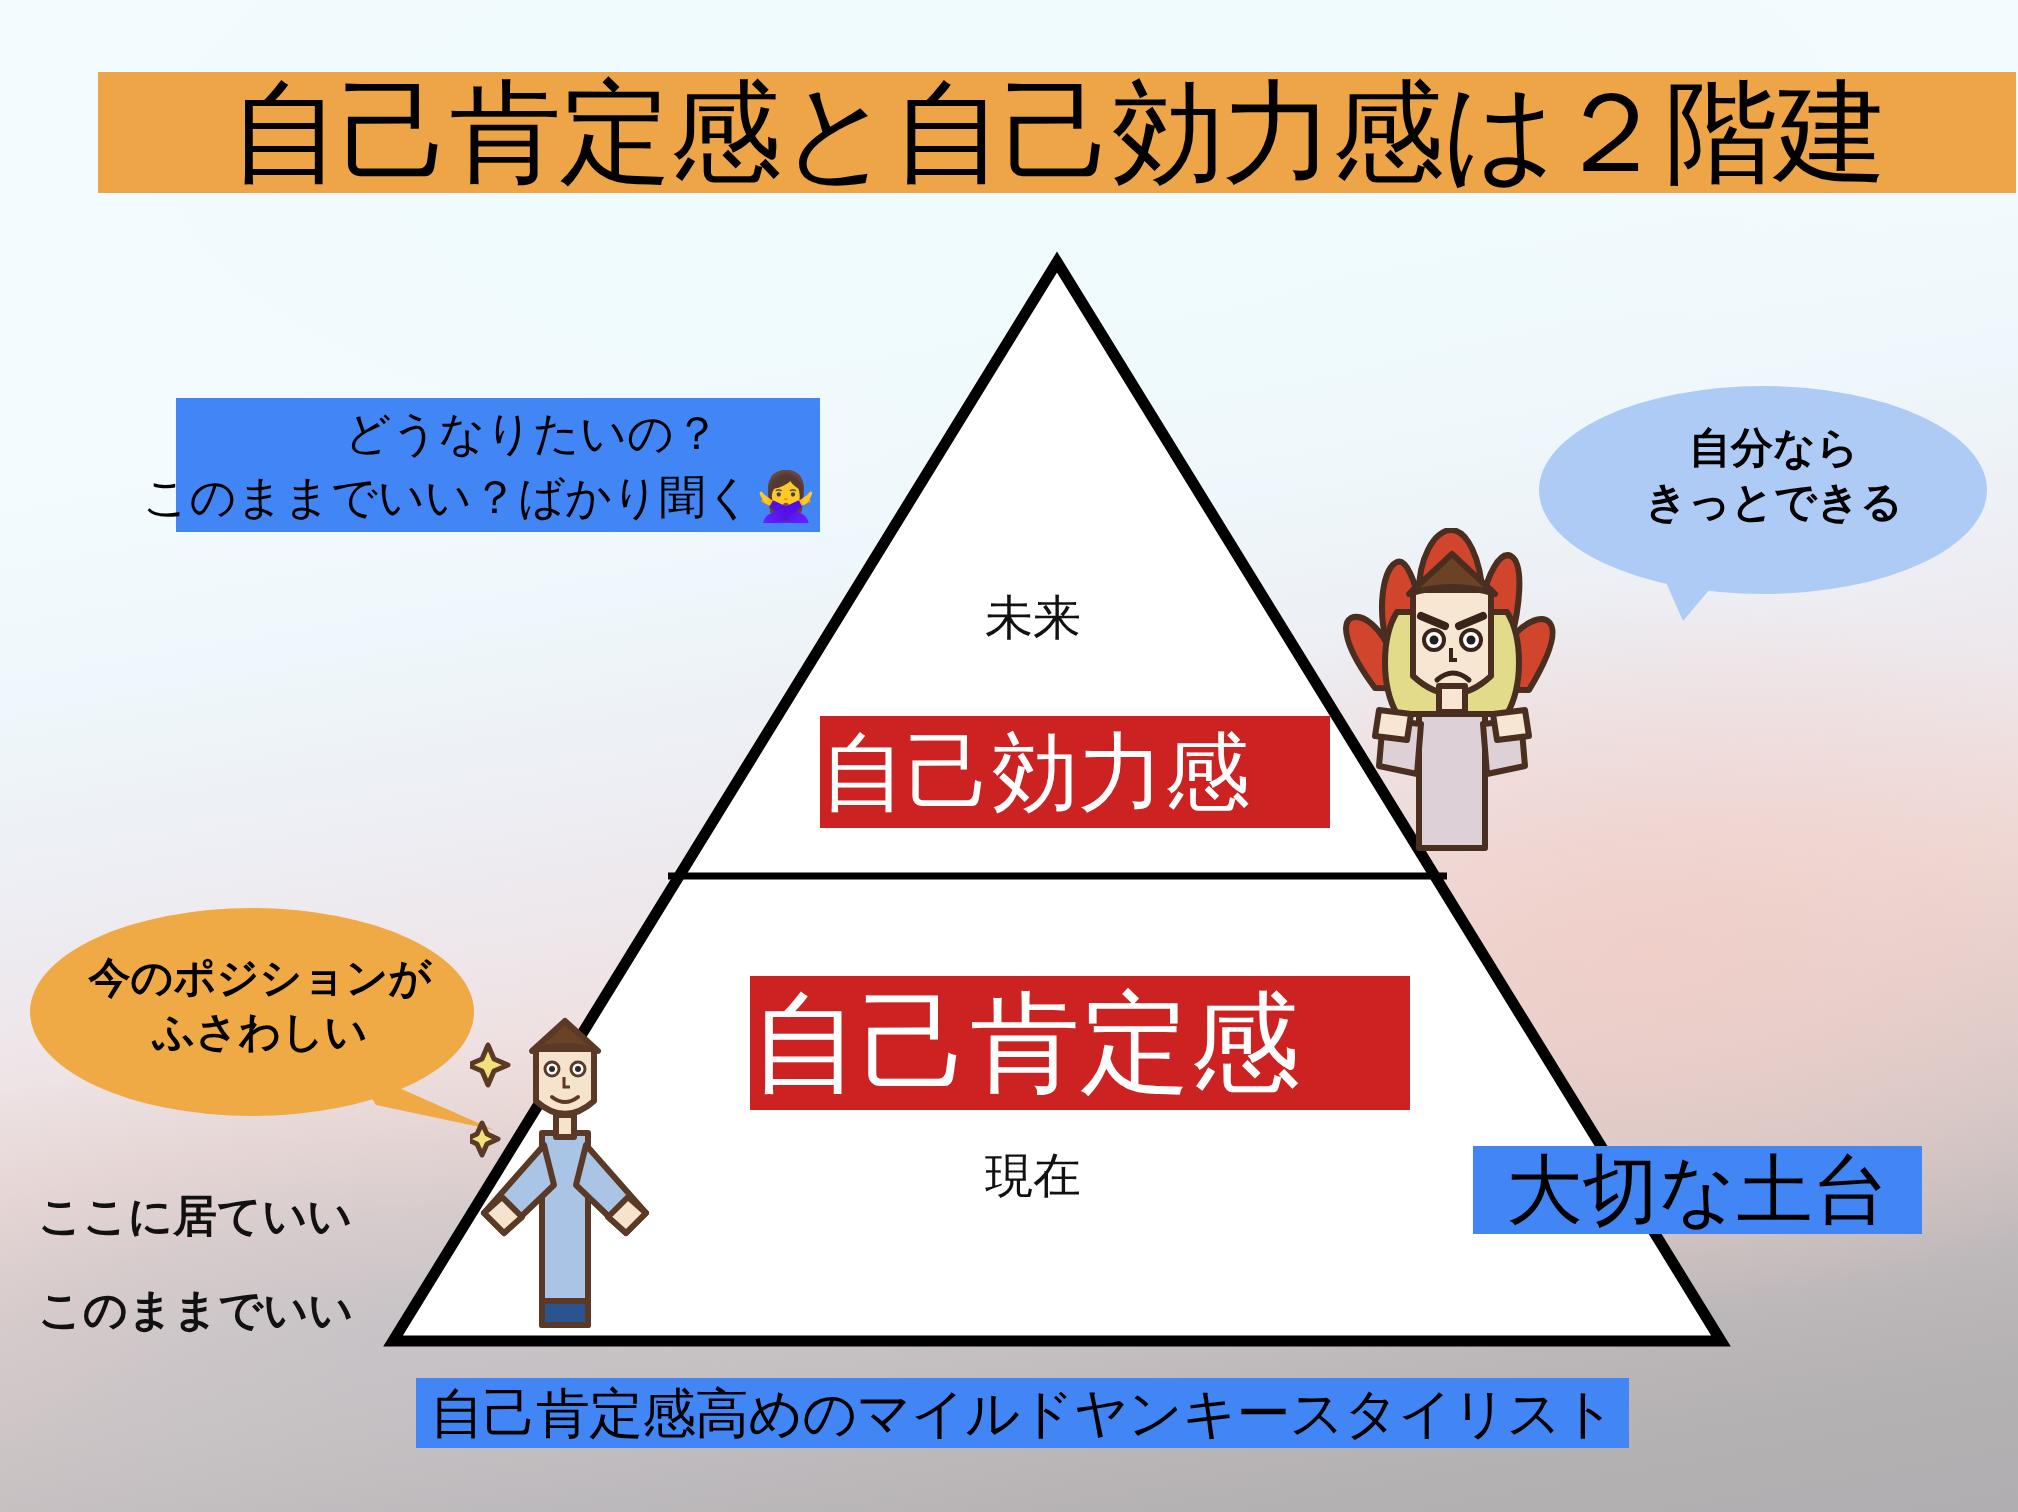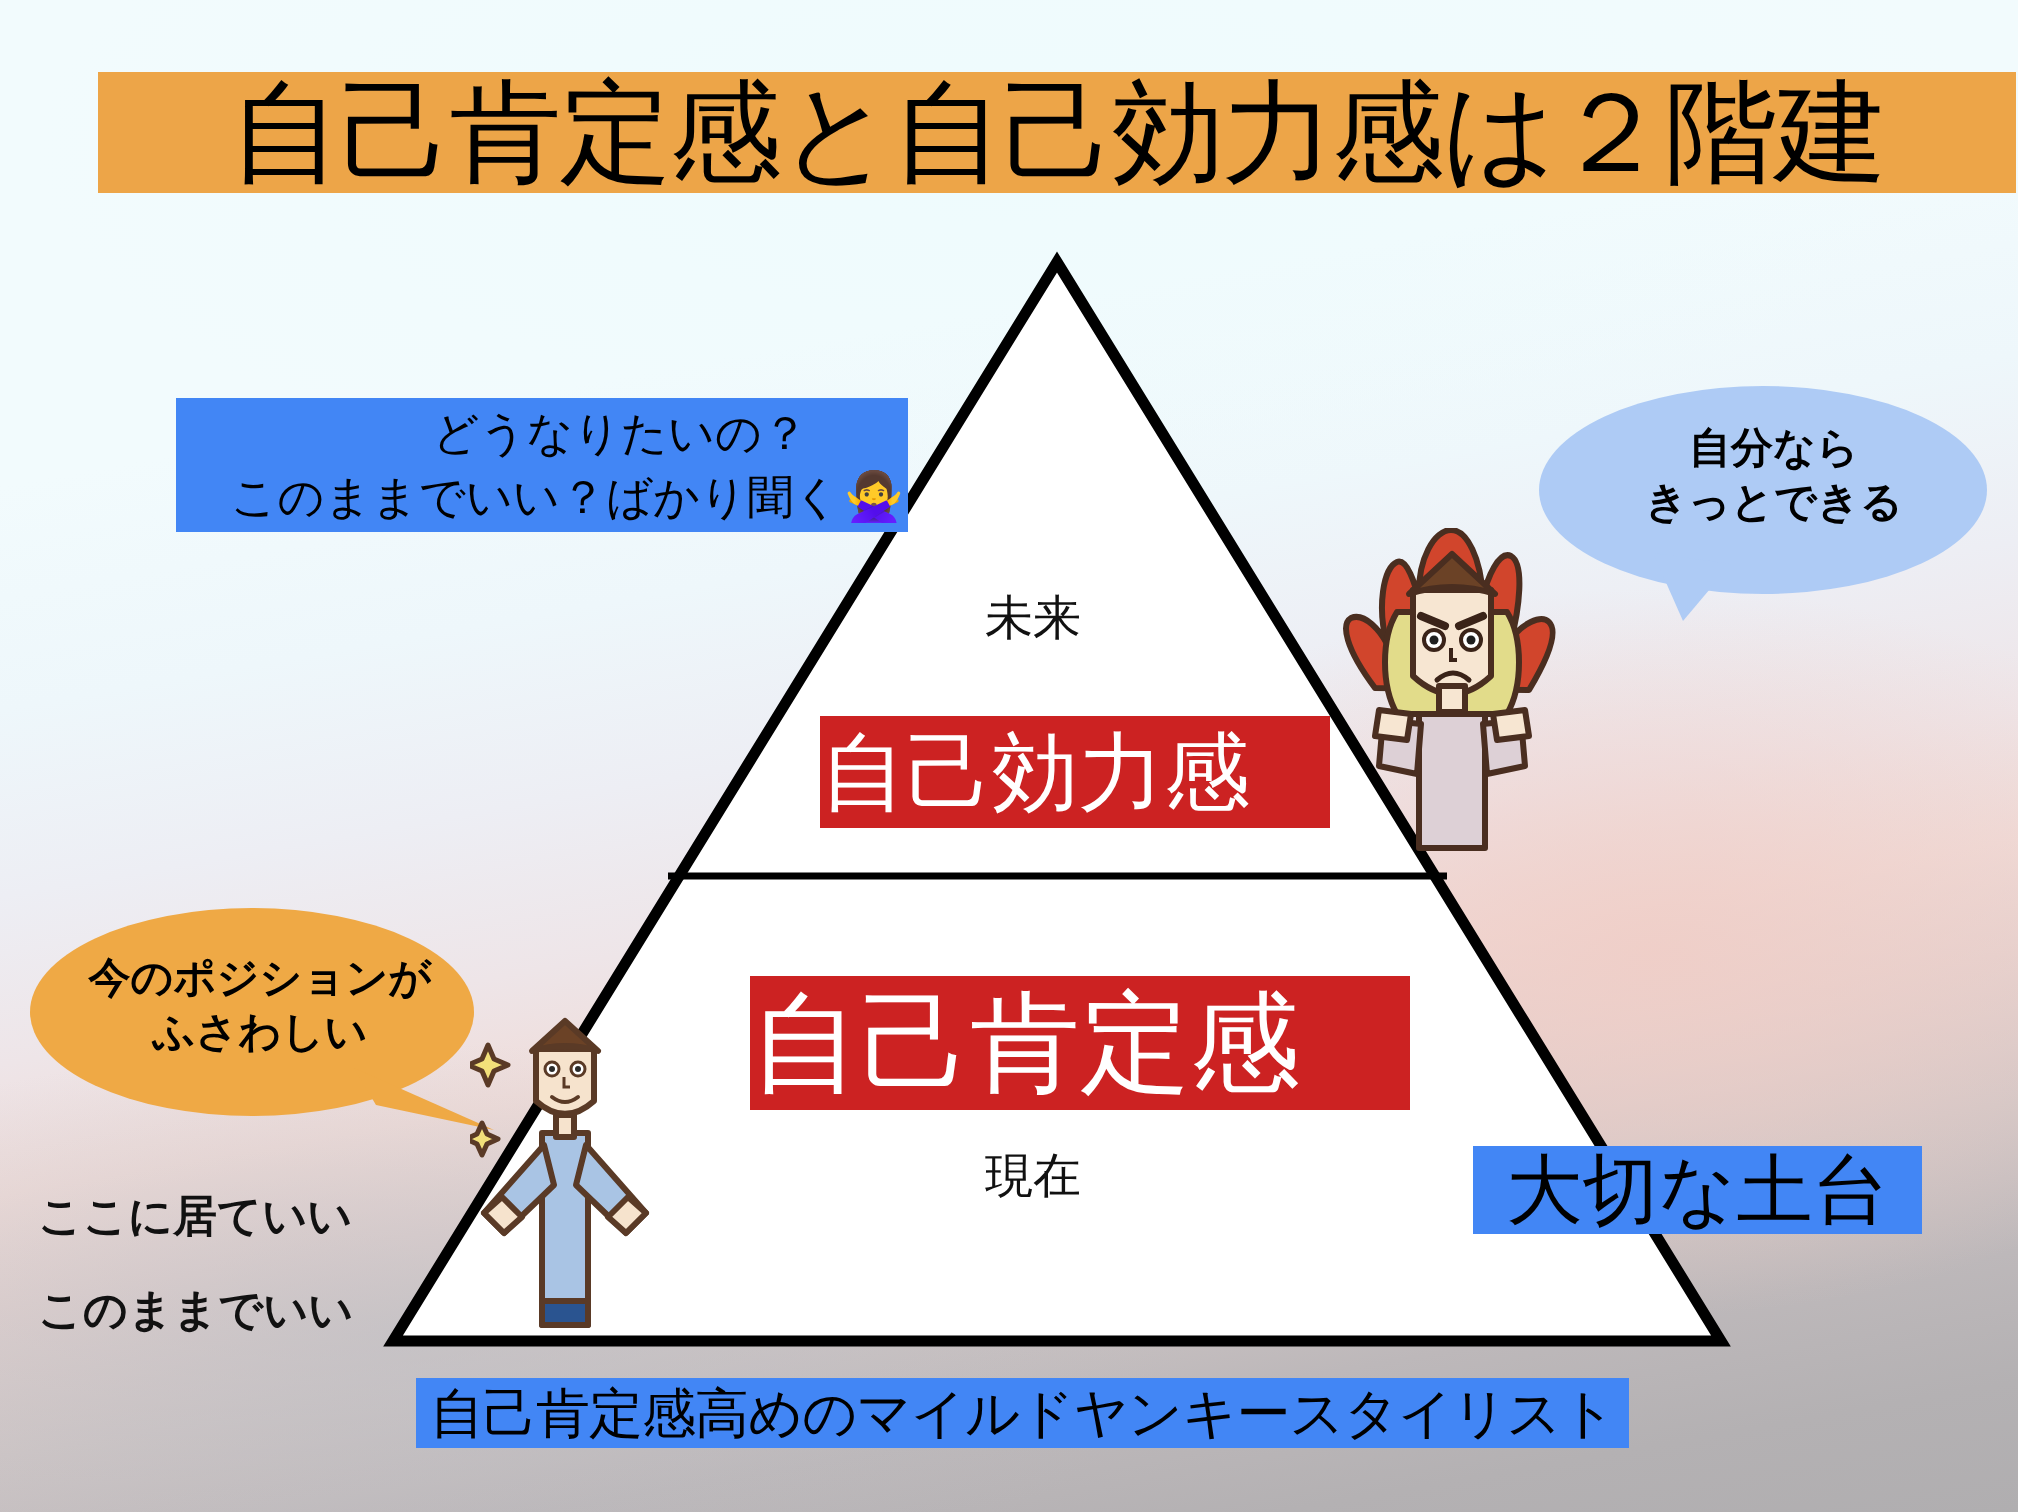--- a/index.html
+++ b/index.html
@@ -76,21 +76,21 @@
   .hl-blue {
     background: #4286f5;
     color: #000;
     display: flex;
     align-items: center;
   }
 
   .box-question {
     left: 176px;
     top: 398px;
-    width: 732px;
+    width: 644px;
     height: 134px;
     flex-direction: column;
     justify-content: center;
     align-items: flex-end;
     padding-right: 4px;
     box-sizing: border-box;
   }
   .box-question .q-line1 {
     font-size: 46px;
     line-height: 64px;

